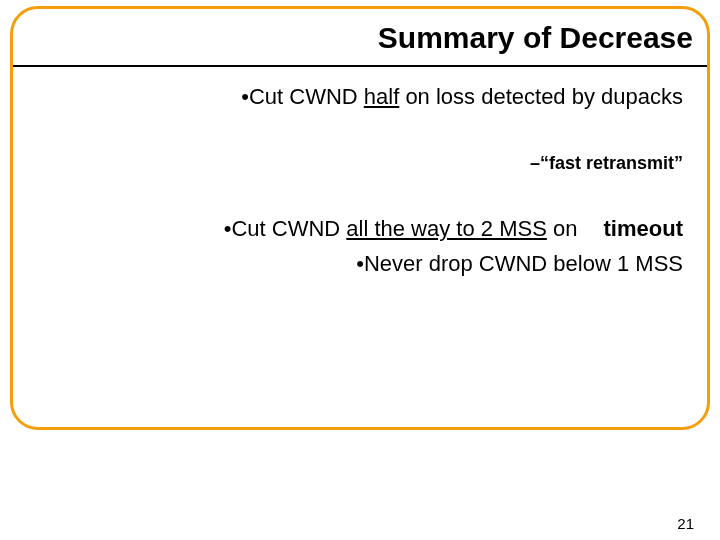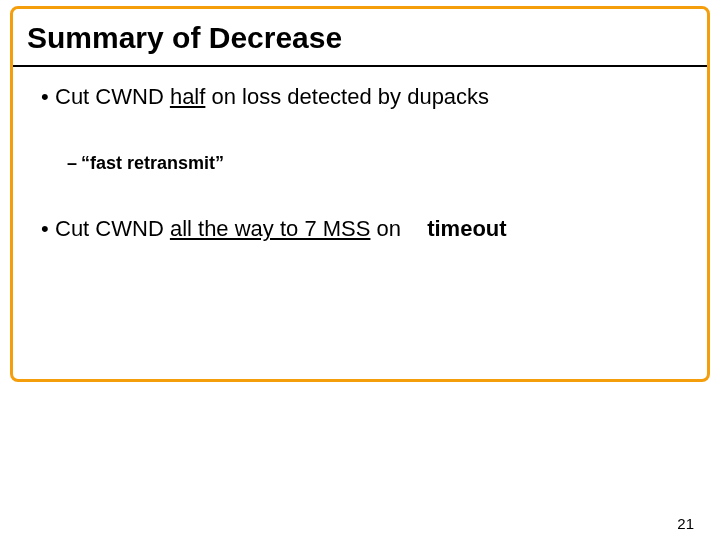--- a/index.html
+++ b/index.html
@@ -8,24 +8,25 @@
     background: #ffffff;
     font-family: Arial, Helvetica, sans-serif;
     color: #000000;
     position: relative;
   }
   .slide {
     position: absolute;
     left: 10px;
     top: 6px;
     width: 700px;
-    height: 376px;
+    height: 424px;
     border: 3px solid #f59e0b;
-    border-radius: 8px;
+    border-radius: 28px;
     padding: 0;
+    text-align: right;
   }
   .title-wrap {
     border-bottom: 2px solid #000000;
     padding: 12px 14px 10px 14px;
   }
   .title {
     font-size: 30px;
     font-weight: bold;
   }
   .content {
@@ -74,21 +75,24 @@
   <div class="content">
 
     <div class="bullet">
       <span class="bullet-sym">•</span><span>Cut CWND </span><span class="u">half</span><span> on loss detected by dupacks</span>
     </div>
     <div class="sub">
       <span class="sub-sym">–</span><span>“</span><span>fast retransmit</span><span>”</span>
     </div>
 
     <div class="bullet">
-      <span class="bullet-sym">•</span><span>Cut CWND </span><span class="u">all the way to 7 MSS</span><span> on </span><span class="b">timeout</span>
+      <span class="bullet-sym">•</span><span>Cut CWND </span><span class="u">all the way to 2 MSS</span><span> on </span><span class="b">timeout</span>
     </div>
 
+    <div class="bullet last-bullet">
+      <span class="bullet-sym">•</span><span>Never drop CWND below 1 MSS</span>
+    </div>
 
   </div>
 
 </div>
 
 <div class="pagenum">21</div>
 
 </body></html>

